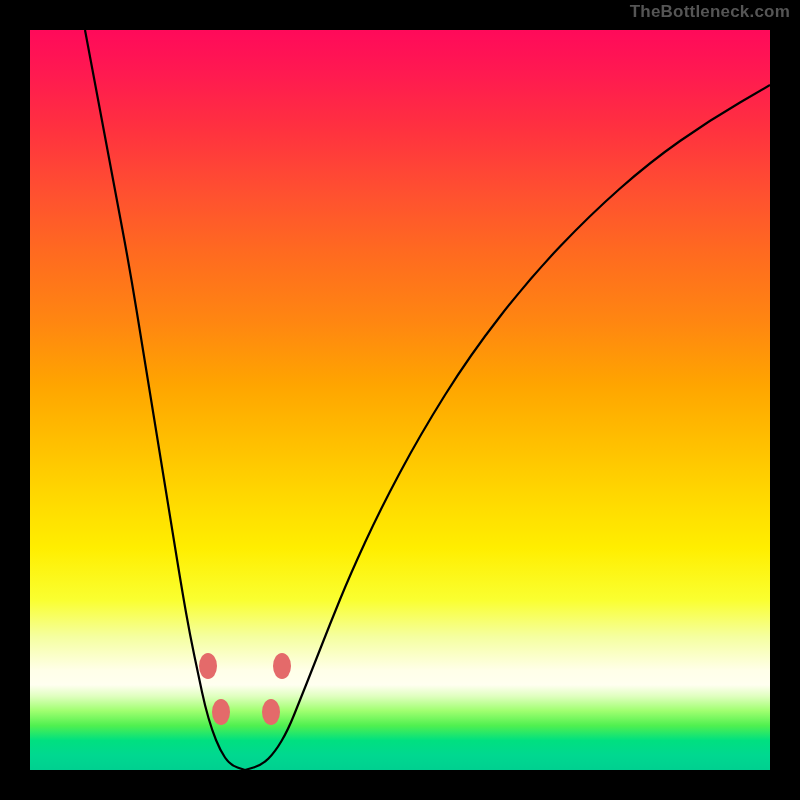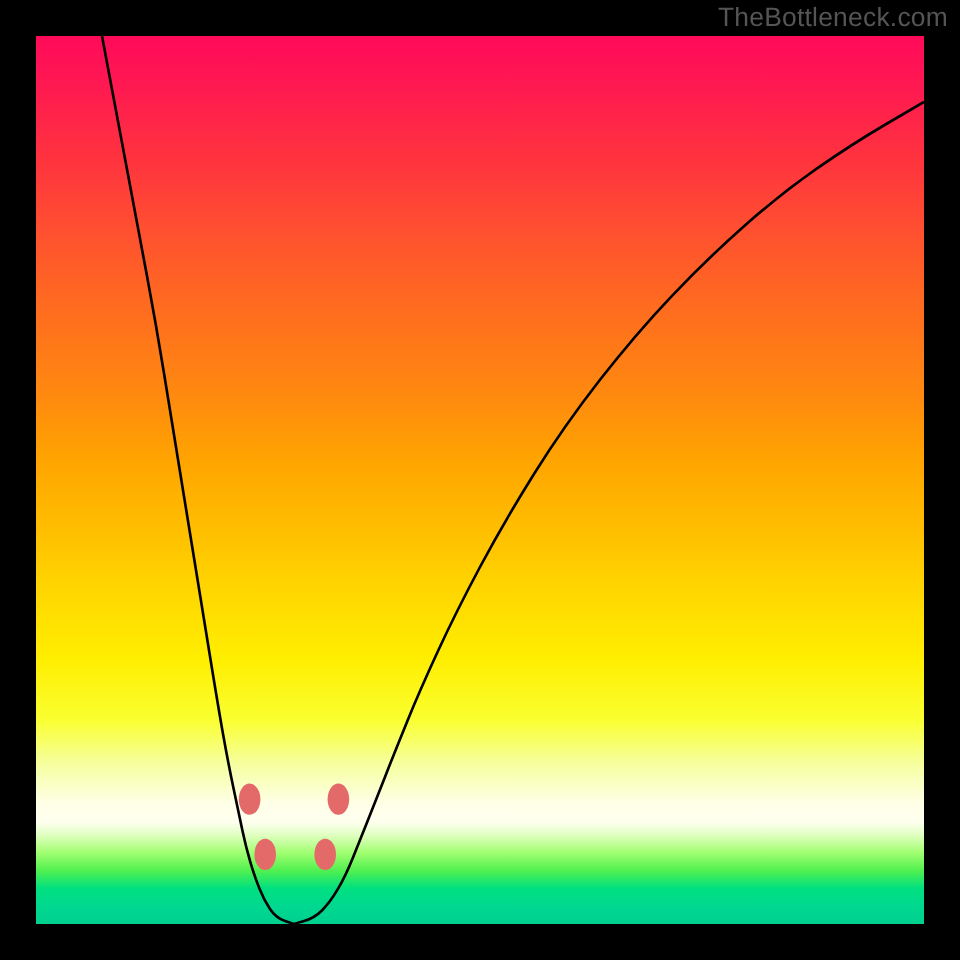--- a/index.html
+++ b/index.html
@@ -9,22 +9,22 @@
     height: 800px;
     background: #000;
     position: relative;
     font-family: Arial, Helvetica, sans-serif;
   }
   .watermark {
     position: absolute;
     top: 2px;
     right: 10px;
     color: #555;
-    font-size: 22px;
-    font-weight: 400;
+    font-size: 17px;
+    font-weight: 700;
     z-index: 10;
     letter-spacing: 0.2px;
   }
   .plot-area {
     position: absolute;
     left: 30px;
     top: 30px;
     width: 740px;
     height: 740px;
     overflow: hidden;

